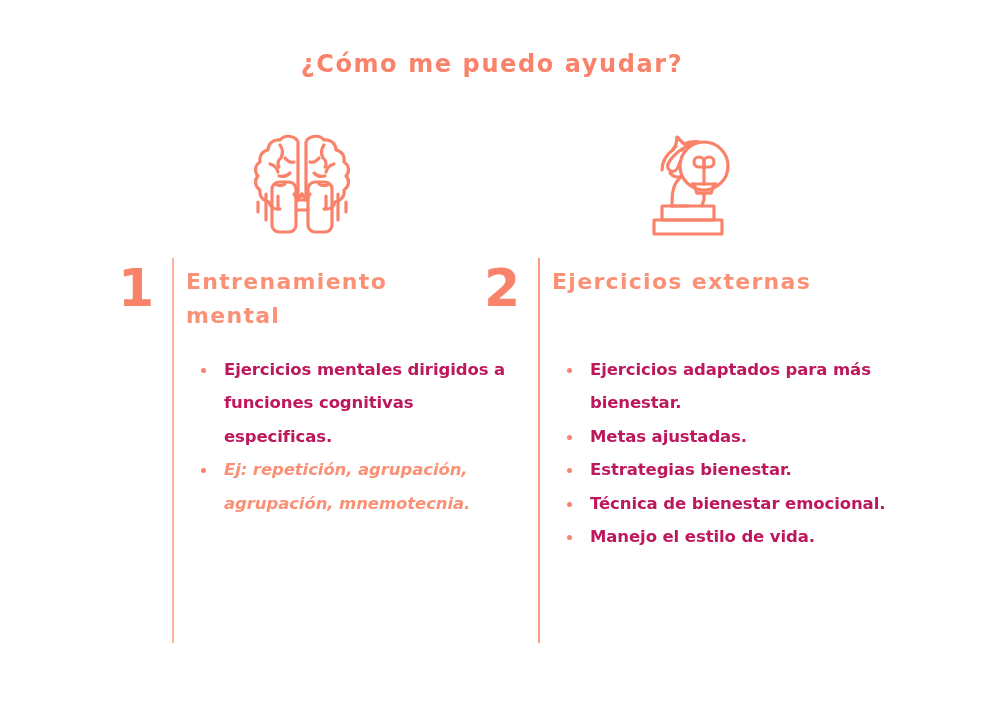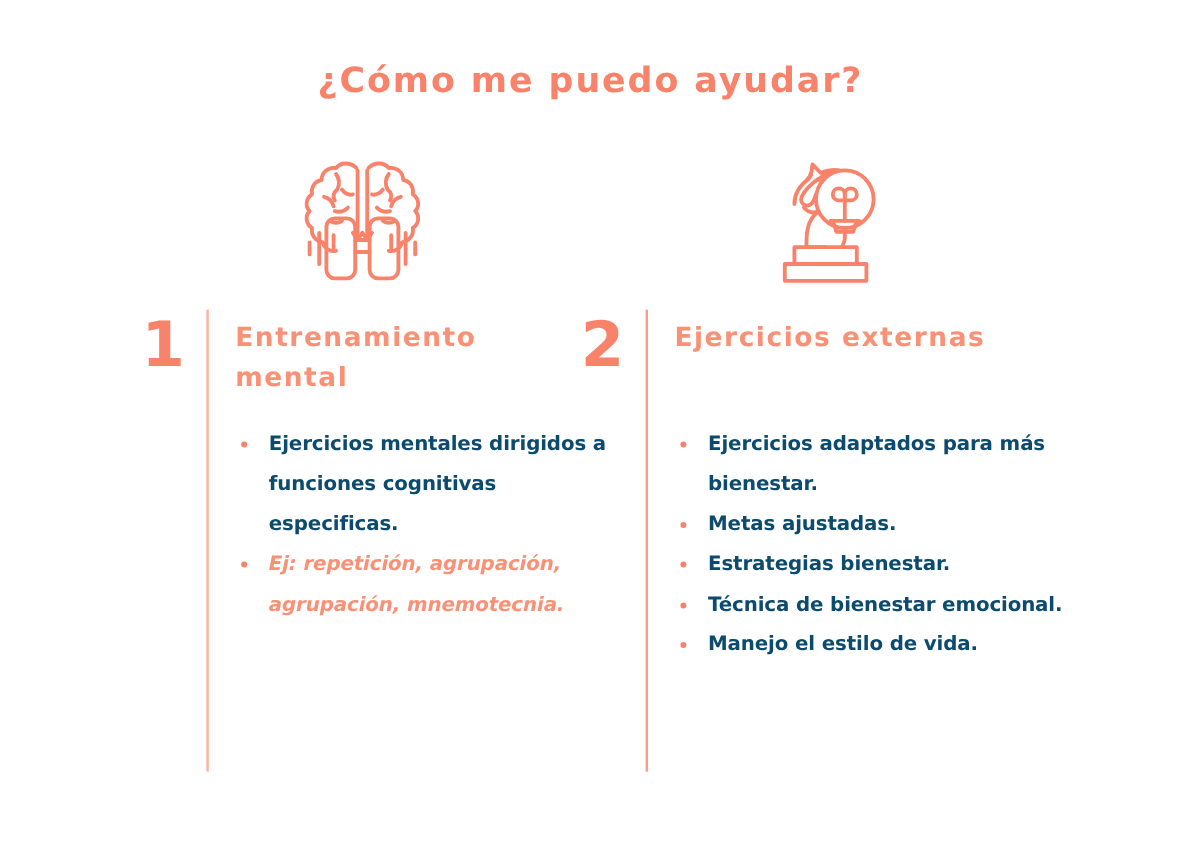--- a/index.html
+++ b/index.html
@@ -19,21 +19,21 @@
     background: #ffffff;
   }
 
   
   .title {
     position: absolute;
     top: 50px;
     left: 0;
     width: 984px;
     text-align: center;
-    font-size: 29px;
+    font-size: 24px;
     font-weight: 700;
     letter-spacing: 1.6px;
     color: #f9836a;
     font-family: "DejaVu Sans", sans-serif;
   }
 
   
   .columns {
     position: absolute;
     top: 110px;
@@ -84,21 +84,21 @@
     font-size: 52px;
     line-height: 52px;
     font-weight: 700;
     color: #f9836a;
     font-family: "DejaVu Sans", sans-serif;
   }
 
   .head-text {
     position: absolute;
     top: 155px;
-    left: 86px;
+    left: 76px;
     width: 300px;
     font-size: 22px;
     line-height: 34px;
     font-weight: 700;
     letter-spacing: 1.3px;
     color: #fa9176;
     font-family: "DejaVu Sans", sans-serif;
   }
 
   
@@ -110,21 +110,21 @@
     list-style: none;
   }
   .col-2 .bullets { width: 340px; }
 
   .bullets li {
     position: relative;
     padding-left: 28px;
     font-size: 16.5px;
     line-height: 33.4px;
     font-weight: 700;
-    color: #0c4a6e;
+    color: #be185d;
     font-family: "DejaVu Sans", sans-serif;
     letter-spacing: -0.1px;
   }
 
   .bullets li .dot {
     position: absolute;
     left: 5px;
     top: 15px;
     width: 5px;
     height: 5px;

